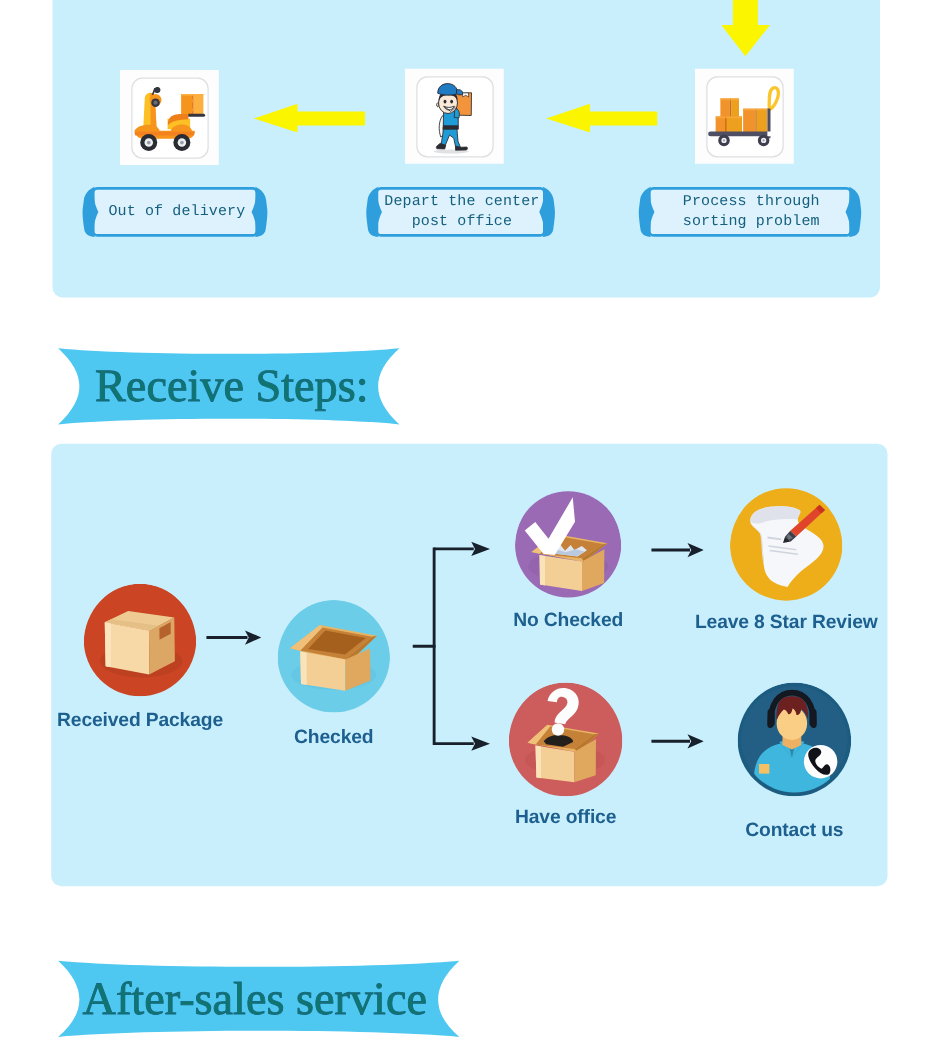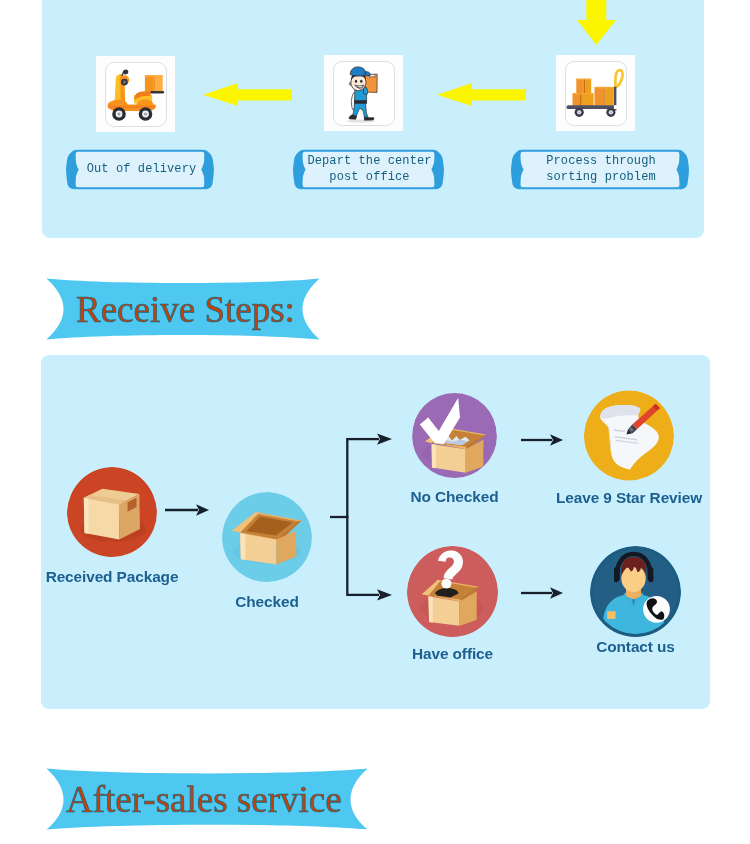--- a/index.html
+++ b/index.html
@@ -29,44 +29,44 @@
   .ribbon .txt{position:absolute;left:0;top:0;width:100%;height:100%;display:flex;align-items:center;
     justify-content:center;text-align:center;color:#15607f;font-size:12px;line-height:15.4px;
     font-family:Liberation Mono, monospace;white-space:pre-line;letter-spacing:0.1px;}
   #ribbon-1{left:65px;top:148px;width:153px;height:43px;}
   #ribbon-2{left:292px;top:148px;width:155px;height:43px;}
   #ribbon-3{left:510px;top:148px;width:182px;height:43px;}
 
   
   .banner{position:absolute;}
   .banner .btxt{position:absolute;left:0;top:0;width:100%;height:100%;display:flex;align-items:center;
-    justify-content:center;color:#c2410c;font-family:"Liberation Serif",serif;font-weight:400;-webkit-text-stroke:0.7px #17687f;}
+    justify-content:center;color:#0f766e;font-family:"Liberation Serif",serif;font-weight:400;-webkit-text-stroke:0.7px #17687f;}
   #banner-1{left:46px;top:278px;width:274px;height:62px;}
   #banner-1 .btxt{font-size:37px;padding-left:30px;padding-bottom:2px;justify-content:flex-start;}
   #banner-2{left:46px;top:768px;width:322px;height:62px;}
   #banner-2 .btxt{font-size:37px;padding-left:20px;padding-bottom:2px;justify-content:flex-start;text-align:right;}
 
   
   .node{position:absolute;}
   .node .circ{position:absolute;left:0;top:0;border-radius:50%;overflow:hidden;}
   .node .lab{position:absolute;left:50%;transform:translateX(-50%);white-space:nowrap;
      color:#1d5f8e;font-family:"Liberation Sans",sans-serif;font-weight:700;font-size:15.4px;letter-spacing:-0.1px;}
   .darrow{position:absolute;}
   #node-received{left:67px;top:467px;width:90px;height:90px;}
   #node-received .lab{top:101px;}
-  #node-checked{left:222px;top:492px;width:90px;height:90px;}
+  #node-checked{left:222px;top:480px;width:90px;height:90px;}
   #node-checked .lab{top:101px;}
   #node-noproblem{left:412px;top:390px;width:85px;height:91px;}
   #node-noproblem .lab{top:98px;}
   #node-review{left:584px;top:390px;width:90px;height:91px;}
   #node-review .lab{top:99px;}
   #node-haveproblem{left:407px;top:546px;width:91px;height:91px;}
   #node-haveproblem .lab{top:99px;}
   #node-contact{left:590px;top:546px;width:91px;height:91px;}
-  #node-contact .lab{top:92px;}
+  #node-contact .lab{top:110px;}
   #arr-a{left:165px;top:503px;}
   #arr-branch{left:330px;top:433px;}
   #arr-b{left:521px;top:433px;}
   #arr-c{left:521px;top:586px;}
 </style>
 </head>
 <body>
 
 <div class="stage">
   <div class="panel" id="panel-ship"></div>
@@ -342,21 +342,21 @@
         <path d="M30.8 46.8 L53.0 49.8" stroke="#cfd4de" stroke-width="1.4"></path>
         <path d="M31.8 50.4 L54.3 53.4" stroke="#cfd4de" stroke-width="1.4"></path>
 
         <path d="M71.6 13.8 L76.0 18.0 L53.0 39.2 L48.2 34.6 Z" fill="#e0452c"></path>
         <path d="M71.6 13.8 L76.0 18.0 L73.2 20.6 L68.8 16.5 Z" fill="#c6341d"></path>
         <path d="M48.2 34.6 L53.0 39.2 L48.6 43.2 L44.0 39.4 Z" fill="#3b4049"></path>
         <path d="M44.0 39.4 L48.6 43.2 L42.4 44.4 Z" fill="#23272e"></path>
         <path d="M46.8 37.1 L50.2 40.3 L47.3 41.6 L45.3 39.1 Z" fill="#6c737c"></path>
       </svg>
     </div>
-    <div class="lab">Leave 9 Star Review</div>
+    <div class="lab">Leave 8 Star Review</div>
   </div>
 
   <div class="node" id="node-haveproblem">
     <div class="circ">
       <svg width="91" height="91" viewBox="0 0 91 91">
         <circle cx="45.5" cy="45.5" r="45.5" fill="#cd5c5c"></circle>
         <ellipse cx="45" cy="62" rx="32" ry="12" fill="#be5151" opacity="0.4"></ellipse>
 
         <path d="M31.0 14.8 C32.6 7.2 39.4 3.4 46.0 4.6 C54.2 6.1 58.0 13.8 55.0 21.0
                  C52.6 26.8 46.0 29.2 45.2 33.4 L36.6 32.0 C37.0 25.2 43.5 22.4 46.0 18.6

